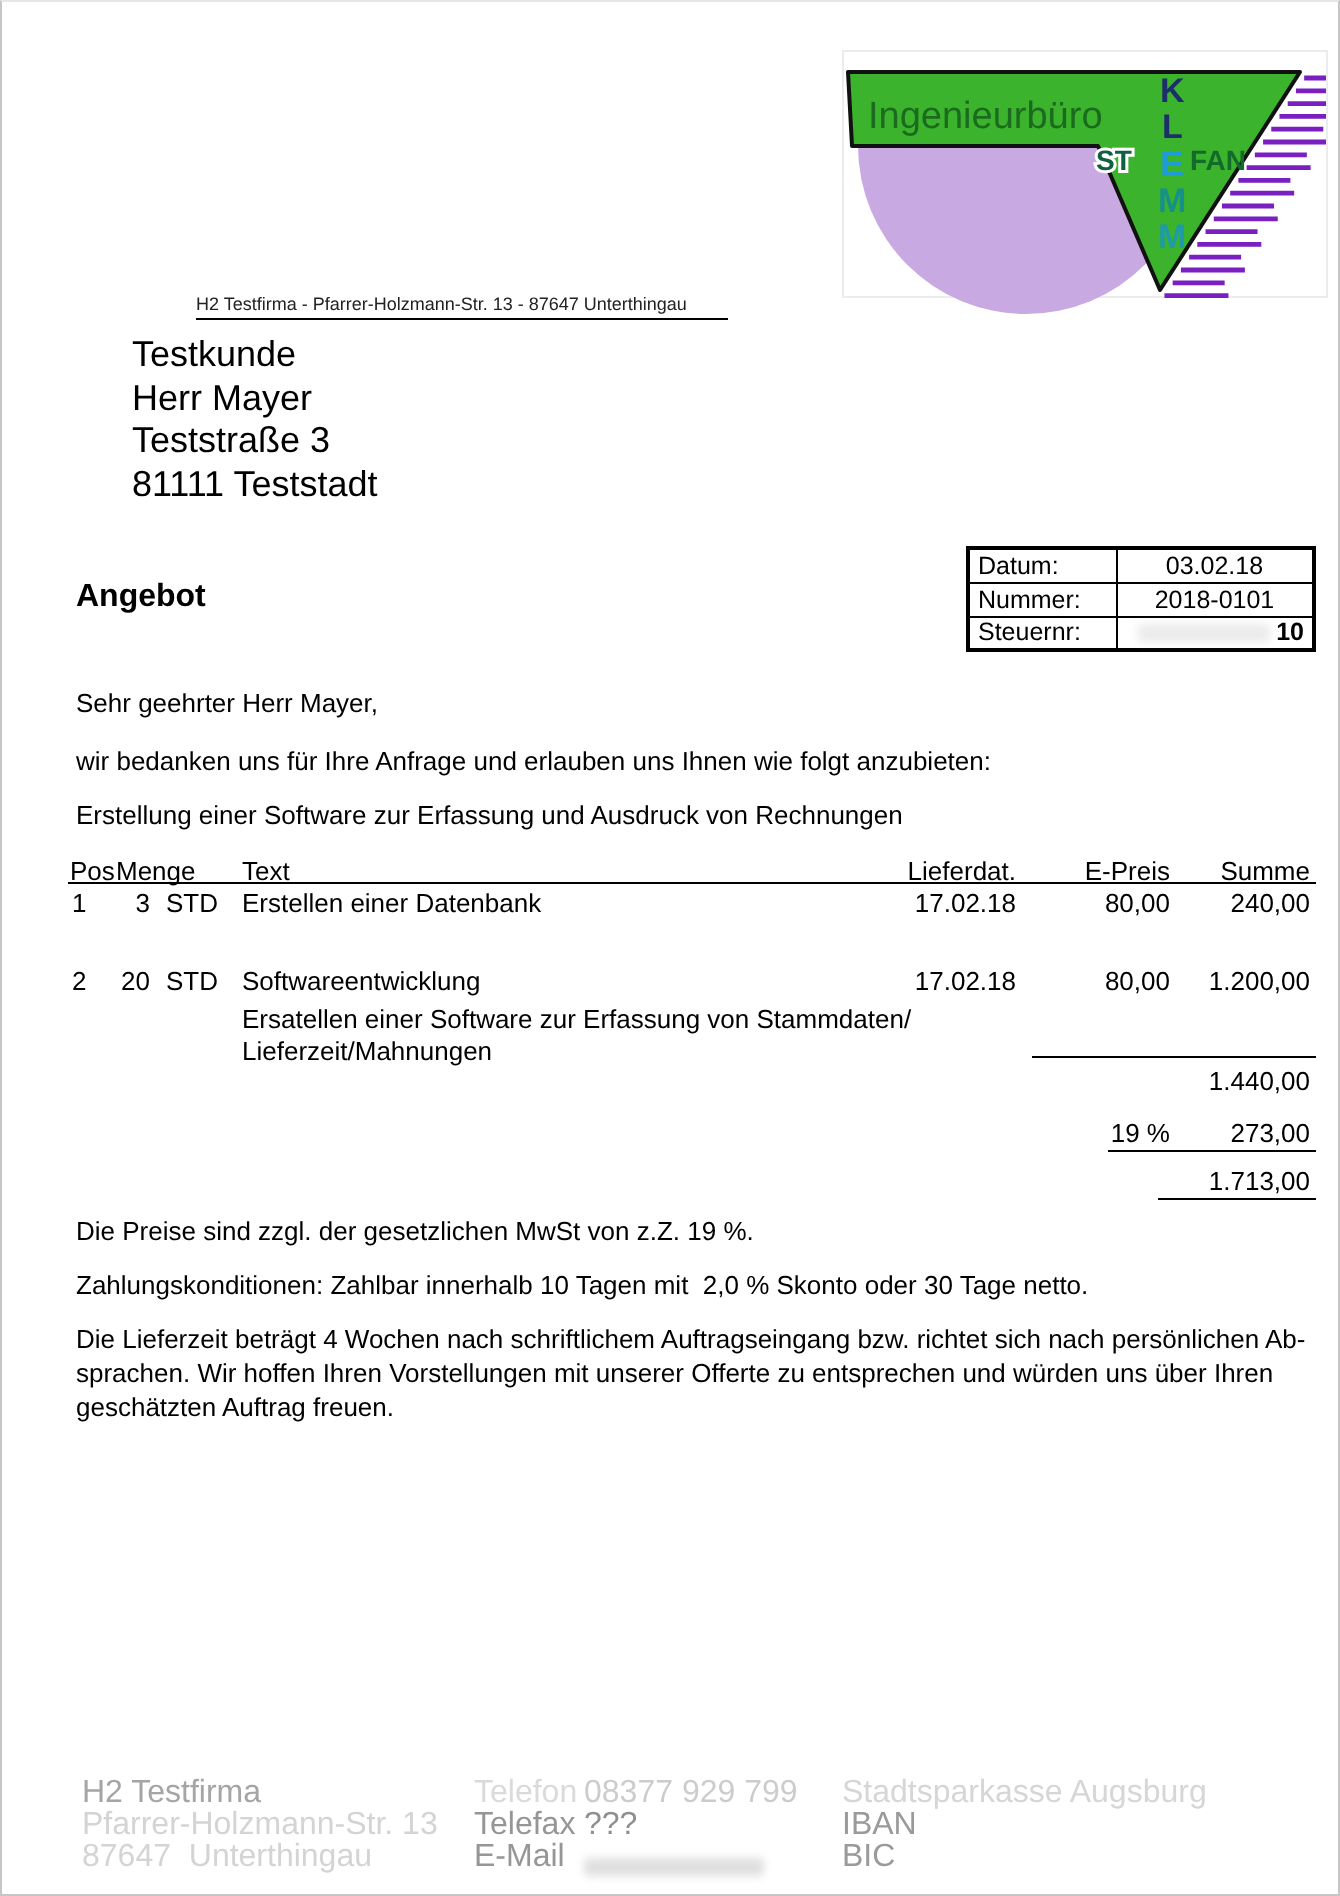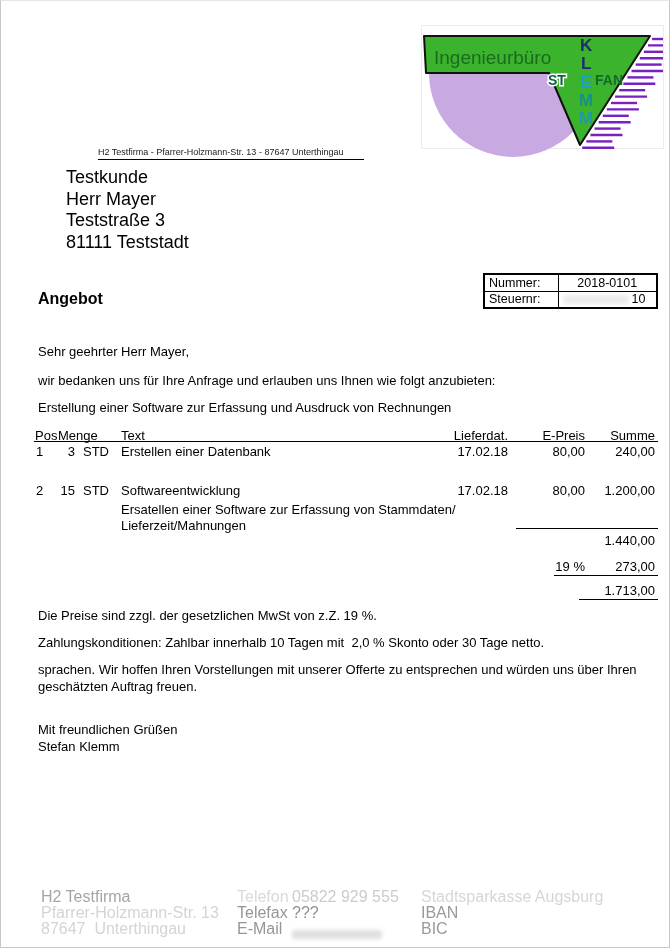--- a/index.html
+++ b/index.html
@@ -16,21 +16,21 @@
   
   .sender { left:65px; top:146px; width:266px; font-size:9px; color:#222;
             border-bottom:1px solid #000; padding-bottom:2px; white-space:nowrap;margin-left:32px; }
   .recipient { left:65px; top:166px; font-size:18px; line-height:21.5px; }
 
   
   .info-table { left:482px; top:272px; width:175px; border:2px solid #000; border-collapse:collapse; }
   .info-table td { border:1px solid #000; font-size:12.5px; height:17px; padding:0 4px; }
   .info-table td.lbl { width:74px; text-align:left; }
   .info-table td.val { text-align:center; }
-  .redact-wrap { display:flex; align-items:center; }
+  .redact-wrap { display:flex; justify-content:flex-end; align-items:center;font-weight:bold; }
   .smudge { display:inline-block; background:#d7d7d7; filter:blur(2px); border-radius:2px; }
   .smudge.steuer { width:66px; height:9px; margin-right:3px; opacity:.5; }
   .smudge.mail { width:90px; height:9px; opacity:.8; }
 
   .doc-title { left:37px; top:289px; font-size:16px; font-weight:bold; }
 
   
   .th { font-size:13px; }
   .hdr-row { left:33px; top:426px; width:624px; height:15px; border-bottom:1px solid #000; }
   .rule { border-top:1px solid #000; height:0; }
@@ -87,20 +87,24 @@
   <div class="abs sender">H2 Testfirma - Pfarrer-Holzmann-Str. 13 - 87647 Unterthingau</div>
   <div class="abs recipient">
     <div>Testkunde</div>
     <div>Herr Mayer</div>
     <div>Teststraße 3</div>
     <div>81111  Teststadt</div>
   </div>
 
   <table class="abs info-table">
     <tbody>
+        <tr>
+      <td class="lbl">Datum:</td>
+      <td class="val">03.02.18</td>
+    </tr>
     <tr>
       <td class="lbl">Nummer:</td>
       <td class="val">2018-0101</td>
     </tr>
     <tr>
       <td class="lbl">Steuernr:</td>
       <td class="val">
         <span class="redact-wrap">
           <span class="smudge steuer"></span>
           <span>10</span>
@@ -128,21 +132,21 @@
     <div class="abs txt right" style="left:47px; top:443px; width:27px;">3</div>
     <div class="abs txt" style="left:82px; top:443px;">STD</div>
     <div class="abs txt" style="left:120px; top:443px;">Erstellen einer Datenbank</div>
     <div class="abs txt right" style="left:440px; top:443px; width:67px;">17.02.18</div>
     <div class="abs txt right" style="left:520px; top:443px; width:64px;">80,00</div>
     <div class="abs txt right" style="left:585px; top:443px; width:69px;">240,00</div>
   </div>
 
   <div>
     <div class="abs txt" style="left:35px; top:482px;">2</div>
-    <div class="abs txt right" style="left:47px; top:482px; width:27px;">15</div>
+    <div class="abs txt right" style="left:47px; top:482px; width:27px;">20</div>
     <div class="abs txt" style="left:82px; top:482px;">STD</div>
     <div class="abs txt" style="left:120px; top:482px;">Softwareentwicklung</div>
     <div class="abs txt right" style="left:440px; top:482px; width:67px;">17.02.18</div>
     <div class="abs txt right" style="left:520px; top:482px; width:64px;">80,00</div>
     <div class="abs txt right" style="left:585px; top:482px; width:69px;">1.200,00</div>
     <div class="abs txt" style="left:120px; top:501px;text-align:center;">Ersatellen einer Software zur Erfassung von Stammdaten/</div>
     <div class="abs txt" style="left:120px; top:517px;">Lieferzeit/Mahnungen</div>
   </div>
 
   <div>
@@ -151,36 +155,33 @@
     <div class="abs txt right" style="left:520px; top:558px; width:64px;">19 %</div>
     <div class="abs txt right" style="left:585px; top:558px; width:69px;">273,00</div>
     <div class="abs rule" style="left:553px; top:574px; width:104px;"></div>
     <div class="abs txt right" style="left:585px; top:582px; width:69px;">1.713,00</div>
     <div class="abs rule" style="left:578px; top:598px; width:79px;"></div>
   </div>
 
   <div class="abs txt" style="left:37px; top:607px;">Die Preise sind zzgl. der gesetzlichen MwSt von z.Z. 19 %.</div>
   <div class="abs txt" style="left:37px; top:634px;">Zahlungskonditionen: Zahlbar innerhalb 10 Tagen mit  2,0 % Skonto oder 30 Tage netto.</div>
   <div class="abs" style="left:37px; top:660px; font-size:13px; line-height:17px;">
+    <div>Die Lieferzeit beträgt 4 Wochen nach schriftlichem Auftragseingang bzw. richtet sich nach persönlichen Ab-</div>
     <div>sprachen. Wir hoffen Ihren Vorstellungen mit unserer Offerte zu entsprechen und würden uns über Ihren</div>
     <div>geschätzten Auftrag freuen.</div>
   </div>
 
-  <div class="abs" style="left:37px; top:721px; font-size:13px; line-height:16.5px;">
-    <div>Mit freundlichen Grüßen</div>
-    <div>Stefan Klemm</div>
-  </div>
 
   <div>
     <div class="abs ft" style="left:40px; top:888px; color:#a5a5a5;">H2 Testfirma</div>
     <div class="abs ft" style="left:40px; top:904px; color:#d4d4d4;">Pfarrer-Holzmann-Str. 13</div>
     <div class="abs ft" style="left:40px; top:920px; color:#d4d4d4;">87647  Unterthingau</div>
 
     <div class="abs ft" style="left:236px; top:888px; color:#dadada;">Telefon</div>
-    <div class="abs ft" style="left:291px; top:888px; color:#cccccc;">05822 929 555</div>
+    <div class="abs ft" style="left:291px; top:888px; color:#cccccc;">08377 929 799</div>
     <div class="abs ft" style="left:236px; top:904px; color:#969696;">Telefax</div>
     <div class="abs ft" style="left:291px; top:904px; color:#8f8f8f;">???</div>
     <div class="abs ft" style="left:236px; top:920px; color:#969696;">E-Mail</div>
     <div class="abs" style="left:291px; top:924px;">
       <span class="smudge mail"></span>
     </div>
 
     <div class="abs ft" style="left:420px; top:888px; color:#d6d6d6;">Stadtsparkasse Augsburg</div>
     <div class="abs ft" style="left:420px; top:904px; color:#9a9a9a;">IBAN</div>
     <div class="abs ft" style="left:420px; top:920px; color:#9a9a9a;">BIC</div>

